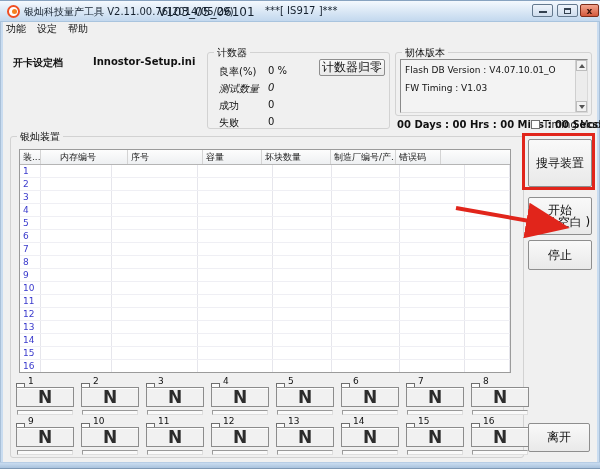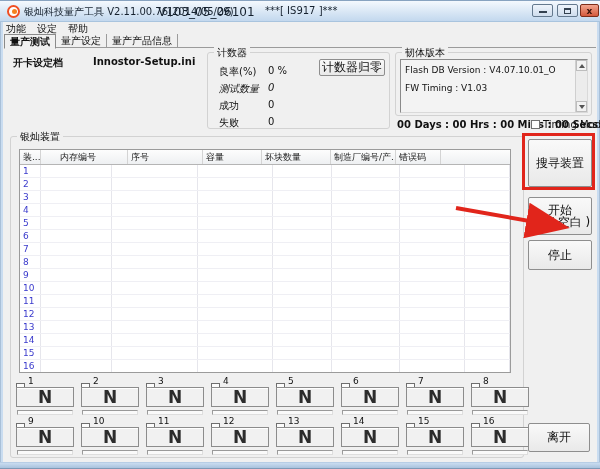--- a/index.html
+++ b/index.html
@@ -136,21 +136,20 @@
     <span class="winbtn close">
         <span class="glyph-close">x</span>
       </span>
   </div>
   <div class="frame-left"></div>
   <div class="frame-right"></div>
   <div class="frame-bottom"></div>
 
   <div class="menubar" id="menubar"><span class="menuitem">功能</span><span class="menuitem">设定</span><span class="menuitem">帮助</span></div>
 
-  <div class="tabstrip" id="tabstrip"><span class="tab active">量产测试</span><span class="tab">量产设定</span><span class="tab">量产产品信息</span></div>
 
   <span class="cfg-label">开卡设定档</span>
   <span class="cfg-value">Innostor-Setup.ini</span>
 
   <div class="group counter-group">
     <span class="group-label">计数器</span>
     <div id="counter-rows">
         <div class="counter-row" style="top: 12px;"><span>良率(%)</span><span class="c-val">0 %</span></div>
         <div class="counter-row" style="top: 29px; font-style: italic;"><span>测试数量</span><span class="c-val">0</span></div>
         <div class="counter-row" style="top: 46px;"><span>成功</span><span class="c-val">0</span></div>

